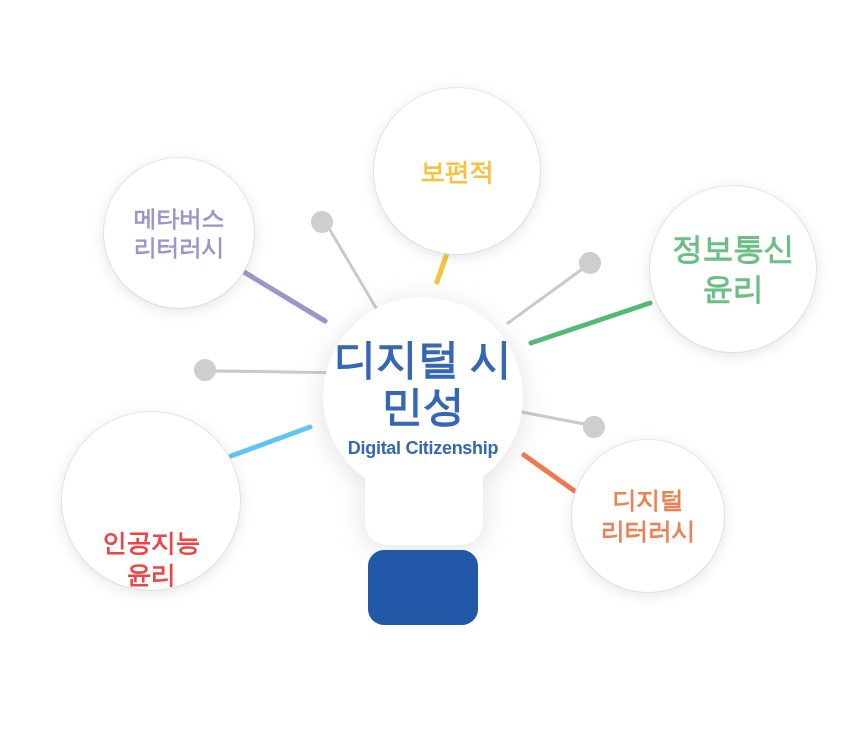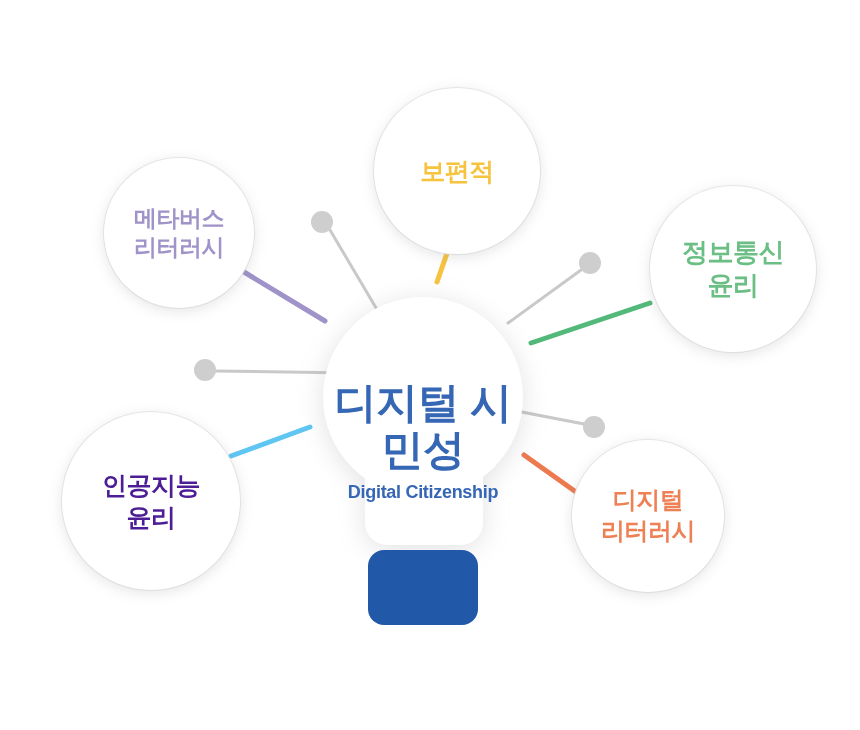--- a/index.html
+++ b/index.html
@@ -39,21 +39,21 @@
     font-weight: bold;
     line-height: 1.28;
     letter-spacing: -0.5px;
     z-index: 4;
   }
   .node .ln { display: block; white-space: nowrap; }
 
   
   #node-metaverse  { left: 104px; top: 158px; width: 150px; height: 150px; font-size: 23px; }
   #node-universal  { left: 374px; top:  88px; width: 166px; height: 166px; font-size: 25px; }
-  #node-infoethics { left: 650px; top: 186px; width: 166px; height: 166px; font-size: 26px; }
+  #node-infoethics { left: 650px; top: 186px; width: 166px; height: 166px; font-size: 31px; }
   #node-aiethics   { left:  62px; top: 412px; width: 178px; height: 178px; font-size: 25px; }
   #node-literacy   { left: 572px; top: 440px; width: 152px; height: 152px; font-size: 24px; }
 
   
   #bulb {
     position: absolute;
     left: 323px;
     top: 297px;
     width: 200px;
     height: 250px;
@@ -87,21 +87,21 @@
   #bulb-text {
     position: absolute;
     left: 323px;
     top: 297px;
     width: 200px;
     height: 250px;
     z-index: 6;
     display: flex;
     flex-direction: column;
     align-items: center;
-    justify-content: center;
+    justify-content: flex-start;
     padding-top: 38px;
     box-sizing: border-box;
     text-align: center;
   }
   #bulb-text .kr {
     font-size: 42px;
     font-weight: bold;
     line-height: 1.12;
     letter-spacing: -0.5px;
   }
@@ -162,21 +162,21 @@
 
   <div class="node" id="node-universal" style="color: rgb(247, 195, 63);">
     <span class="ln">보편적</span>
   </div>
 
   <div class="node" id="node-infoethics" style="color: rgb(108, 191, 132);">
     <span class="ln">정보통신</span>
     <span class="ln">윤리</span>
   </div>
 
-  <div class="node" id="node-aiethics" style="color: #4c1d95;">
+  <div class="node" id="node-aiethics" style="color: #ef4444; justify-content: flex-end;">
     <span class="ln">인공지능</span>
     <span class="ln">윤리</span>
   </div>
 
   <div class="node" id="node-literacy" style="color: rgb(237, 128, 85);">
     <span class="ln">디지털</span>
     <span class="ln">리터러시</span>
   </div>
 
 </div>

